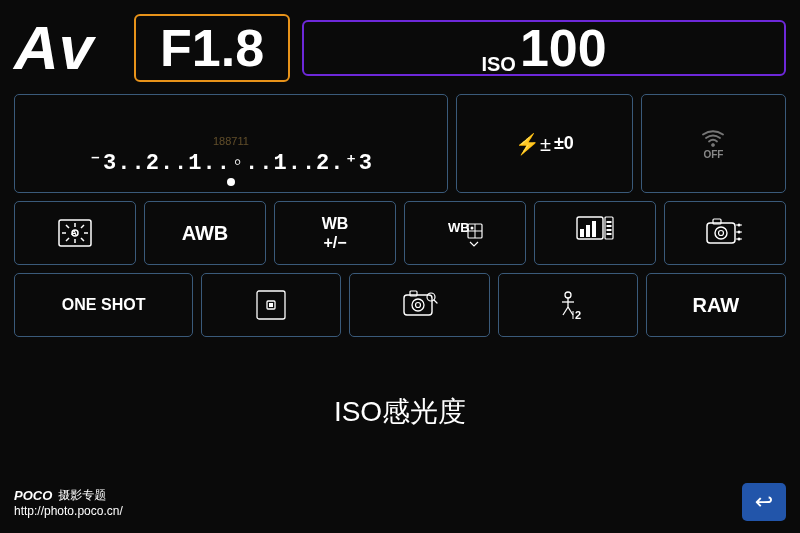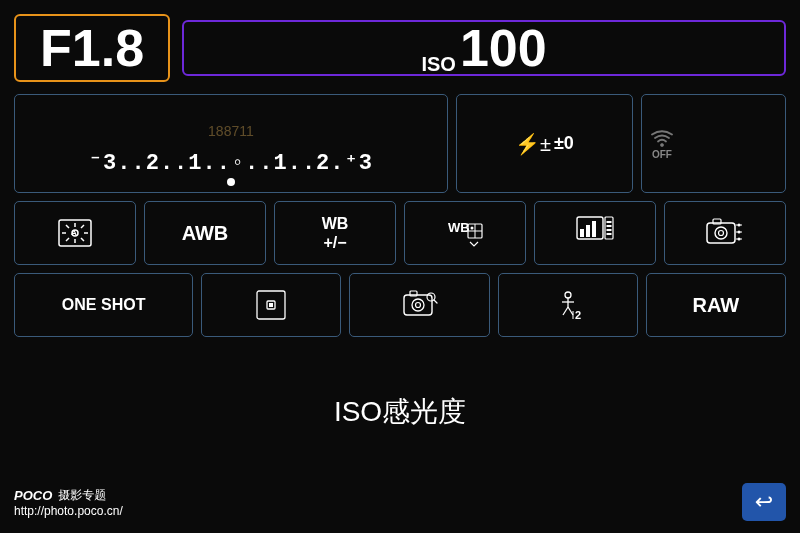--- a/index.html
+++ b/index.html
@@ -113,25 +113,25 @@
     .exposure-tick {
       width: 8px;
       height: 8px;
       background: white;
       border-radius: 50%;
       margin-top: 2px;
     }
 
     .watermark {
       position: absolute;
-      top: 28px;
+      top: 40px;
       left: 50%;
       transform: translateX(-50%);
       color: rgba(255,200,100,0.35);
-      font-size: 14px;
+      font-size: 11px;
       white-space: nowrap;
       pointer-events: none;
     }
 
     .flash-box {
       border: 1.5px solid #3a5a7a;
       border-radius: 5px;
       flex: 0.85;
       display: flex;
       align-items: center;
@@ -140,21 +140,21 @@
       font-size: 18px;
       gap: 3px;
       padding: 4px 8px;
     }
 
     .wifi-box {
       border: 1.5px solid #3a5a7a;
       border-radius: 5px;
       flex: 0.7;
       display: flex;
-      align-items: flex-start;
+      align-items: center;
       justify-content: center;
       color: #888;
       font-size: 14px;
       flex-direction: column;
       padding: 4px 6px;
     }
 
     .wifi-icon-container {
       display: flex;
       flex-direction: column;
@@ -236,20 +236,21 @@
       gap: 2px;
     }
 
   </style>
 </head>
 <body>
 
 <div class="screen">
 
   <div class="row1">
+    <div class="av-label">Av</div>
     <div class="aperture-box">F1.8</div>
     <div class="iso-box">
       <span class="iso-super">ISO</span>
       <span class="iso-number">100</span>
     </div>
   </div>
 
   <div class="row2">
     <div class="exposure-box">
       <span class="exposure-scale">

